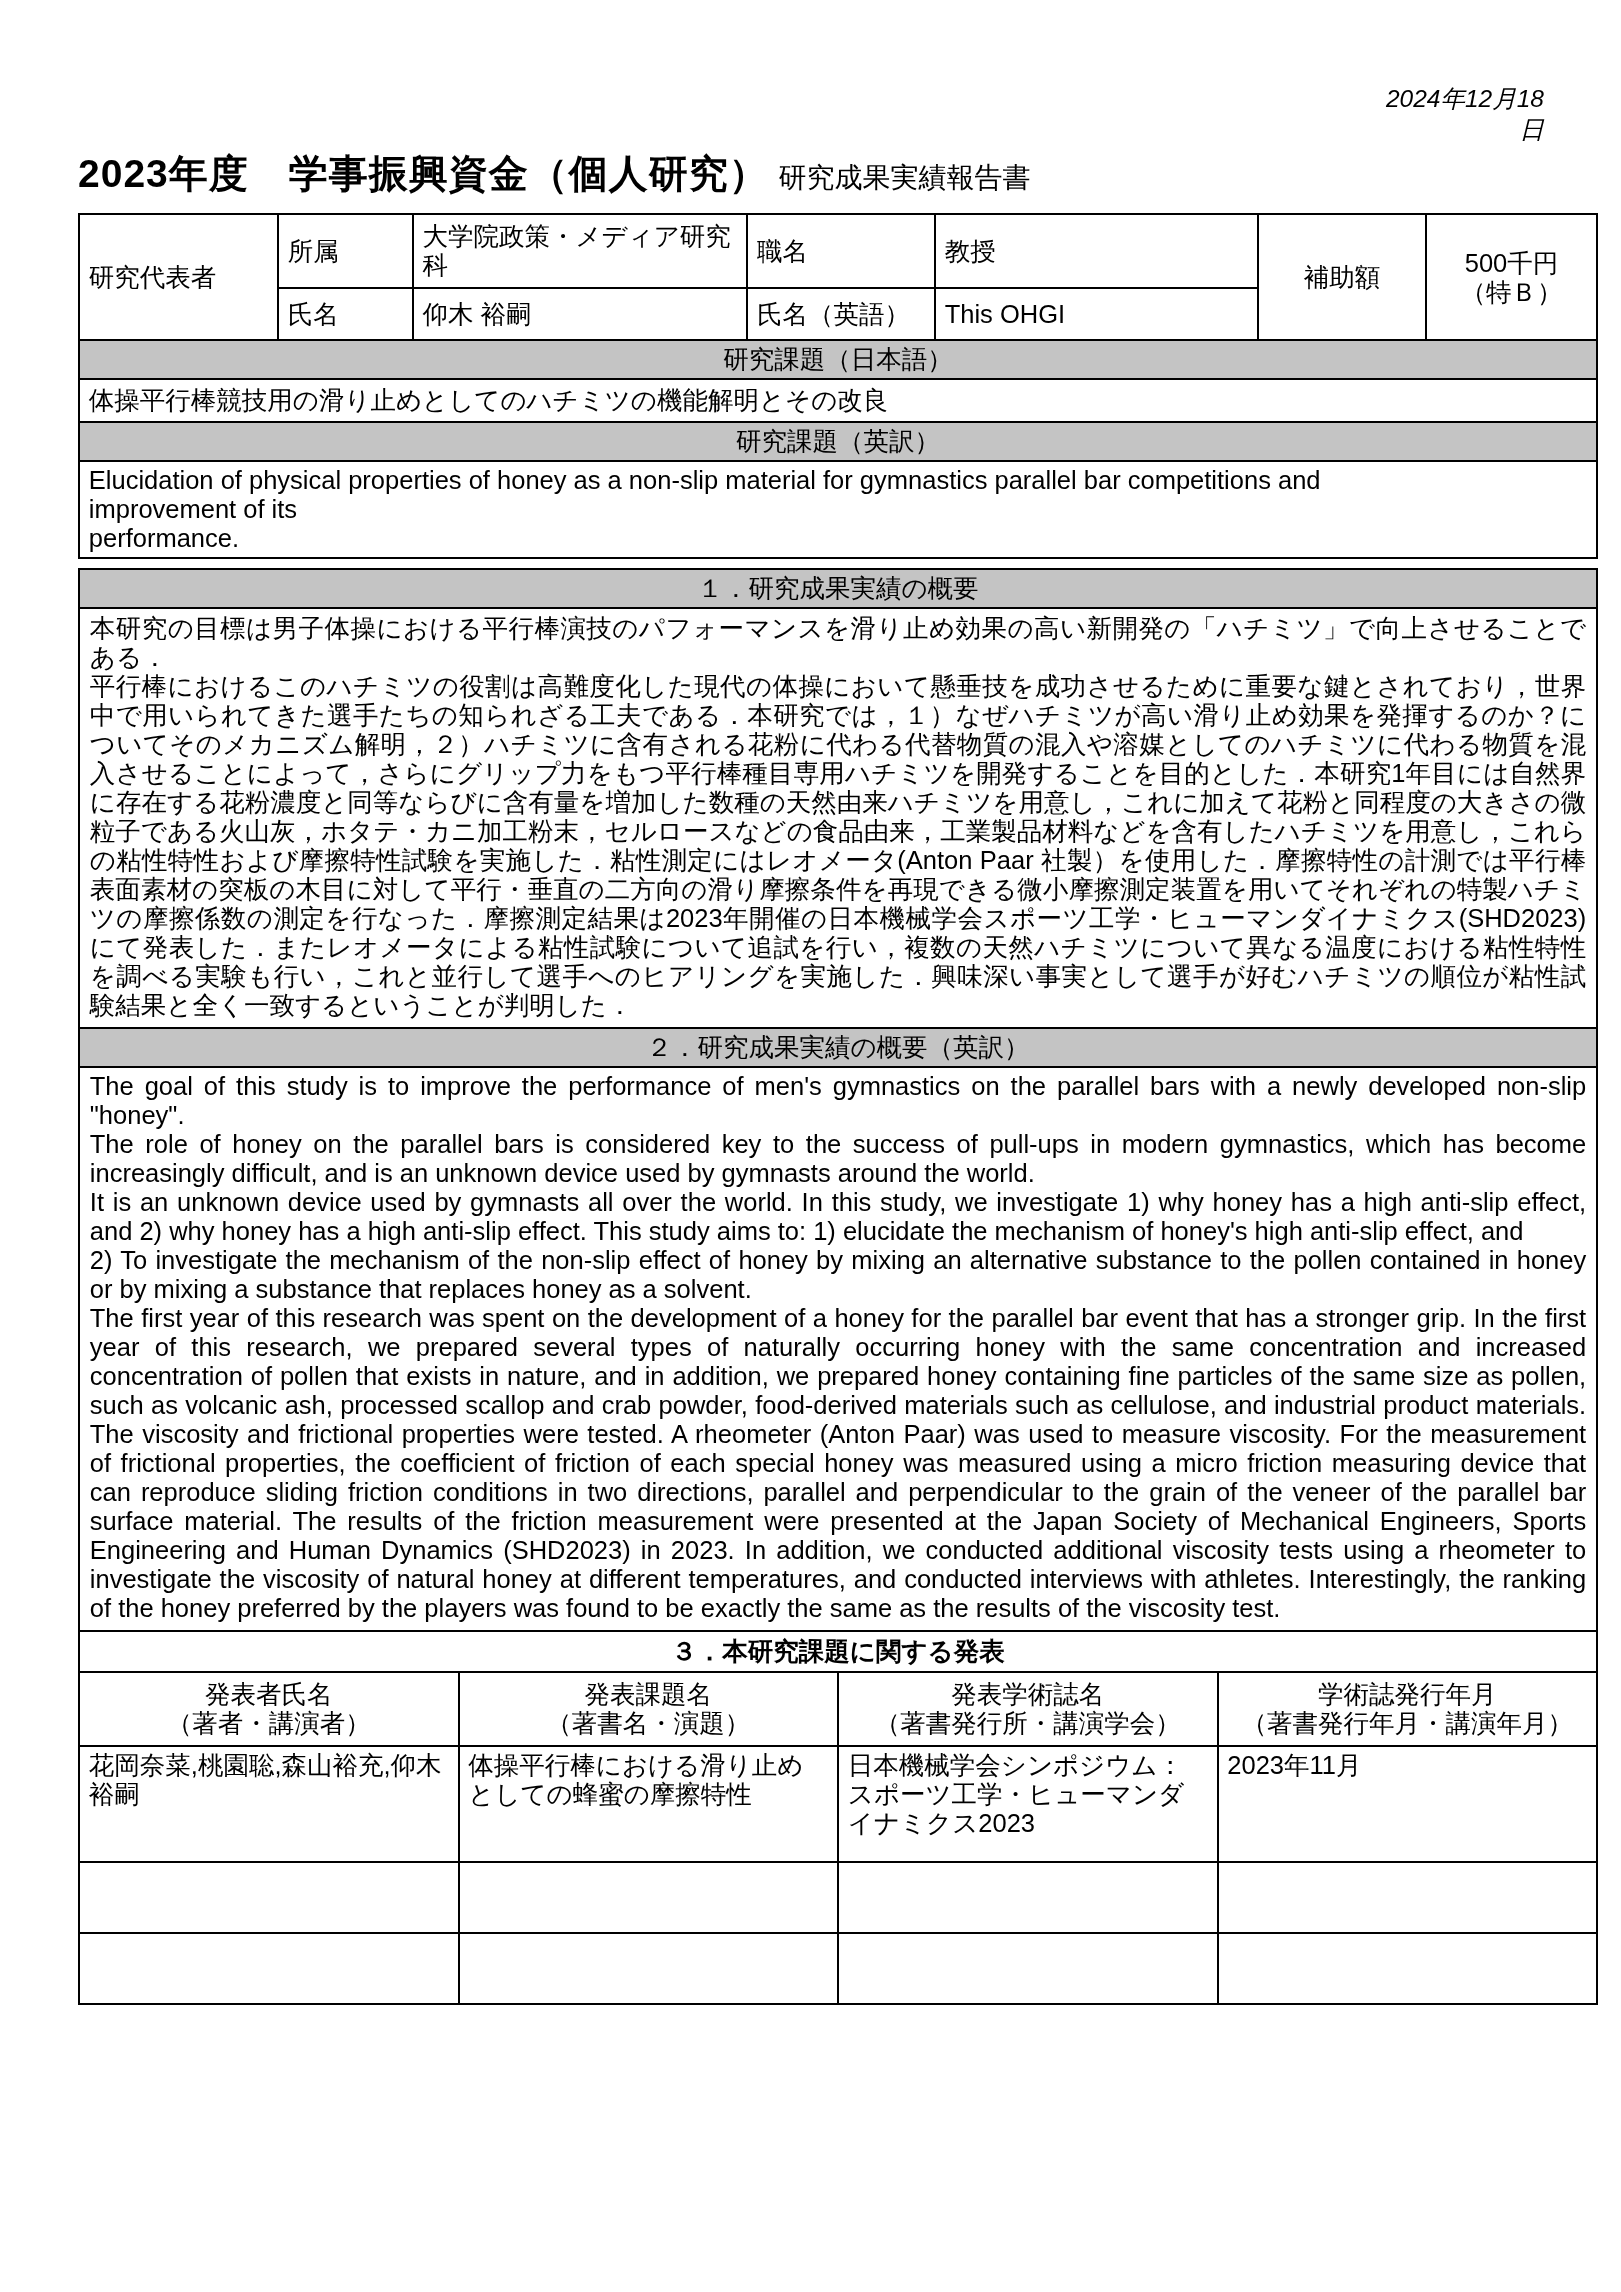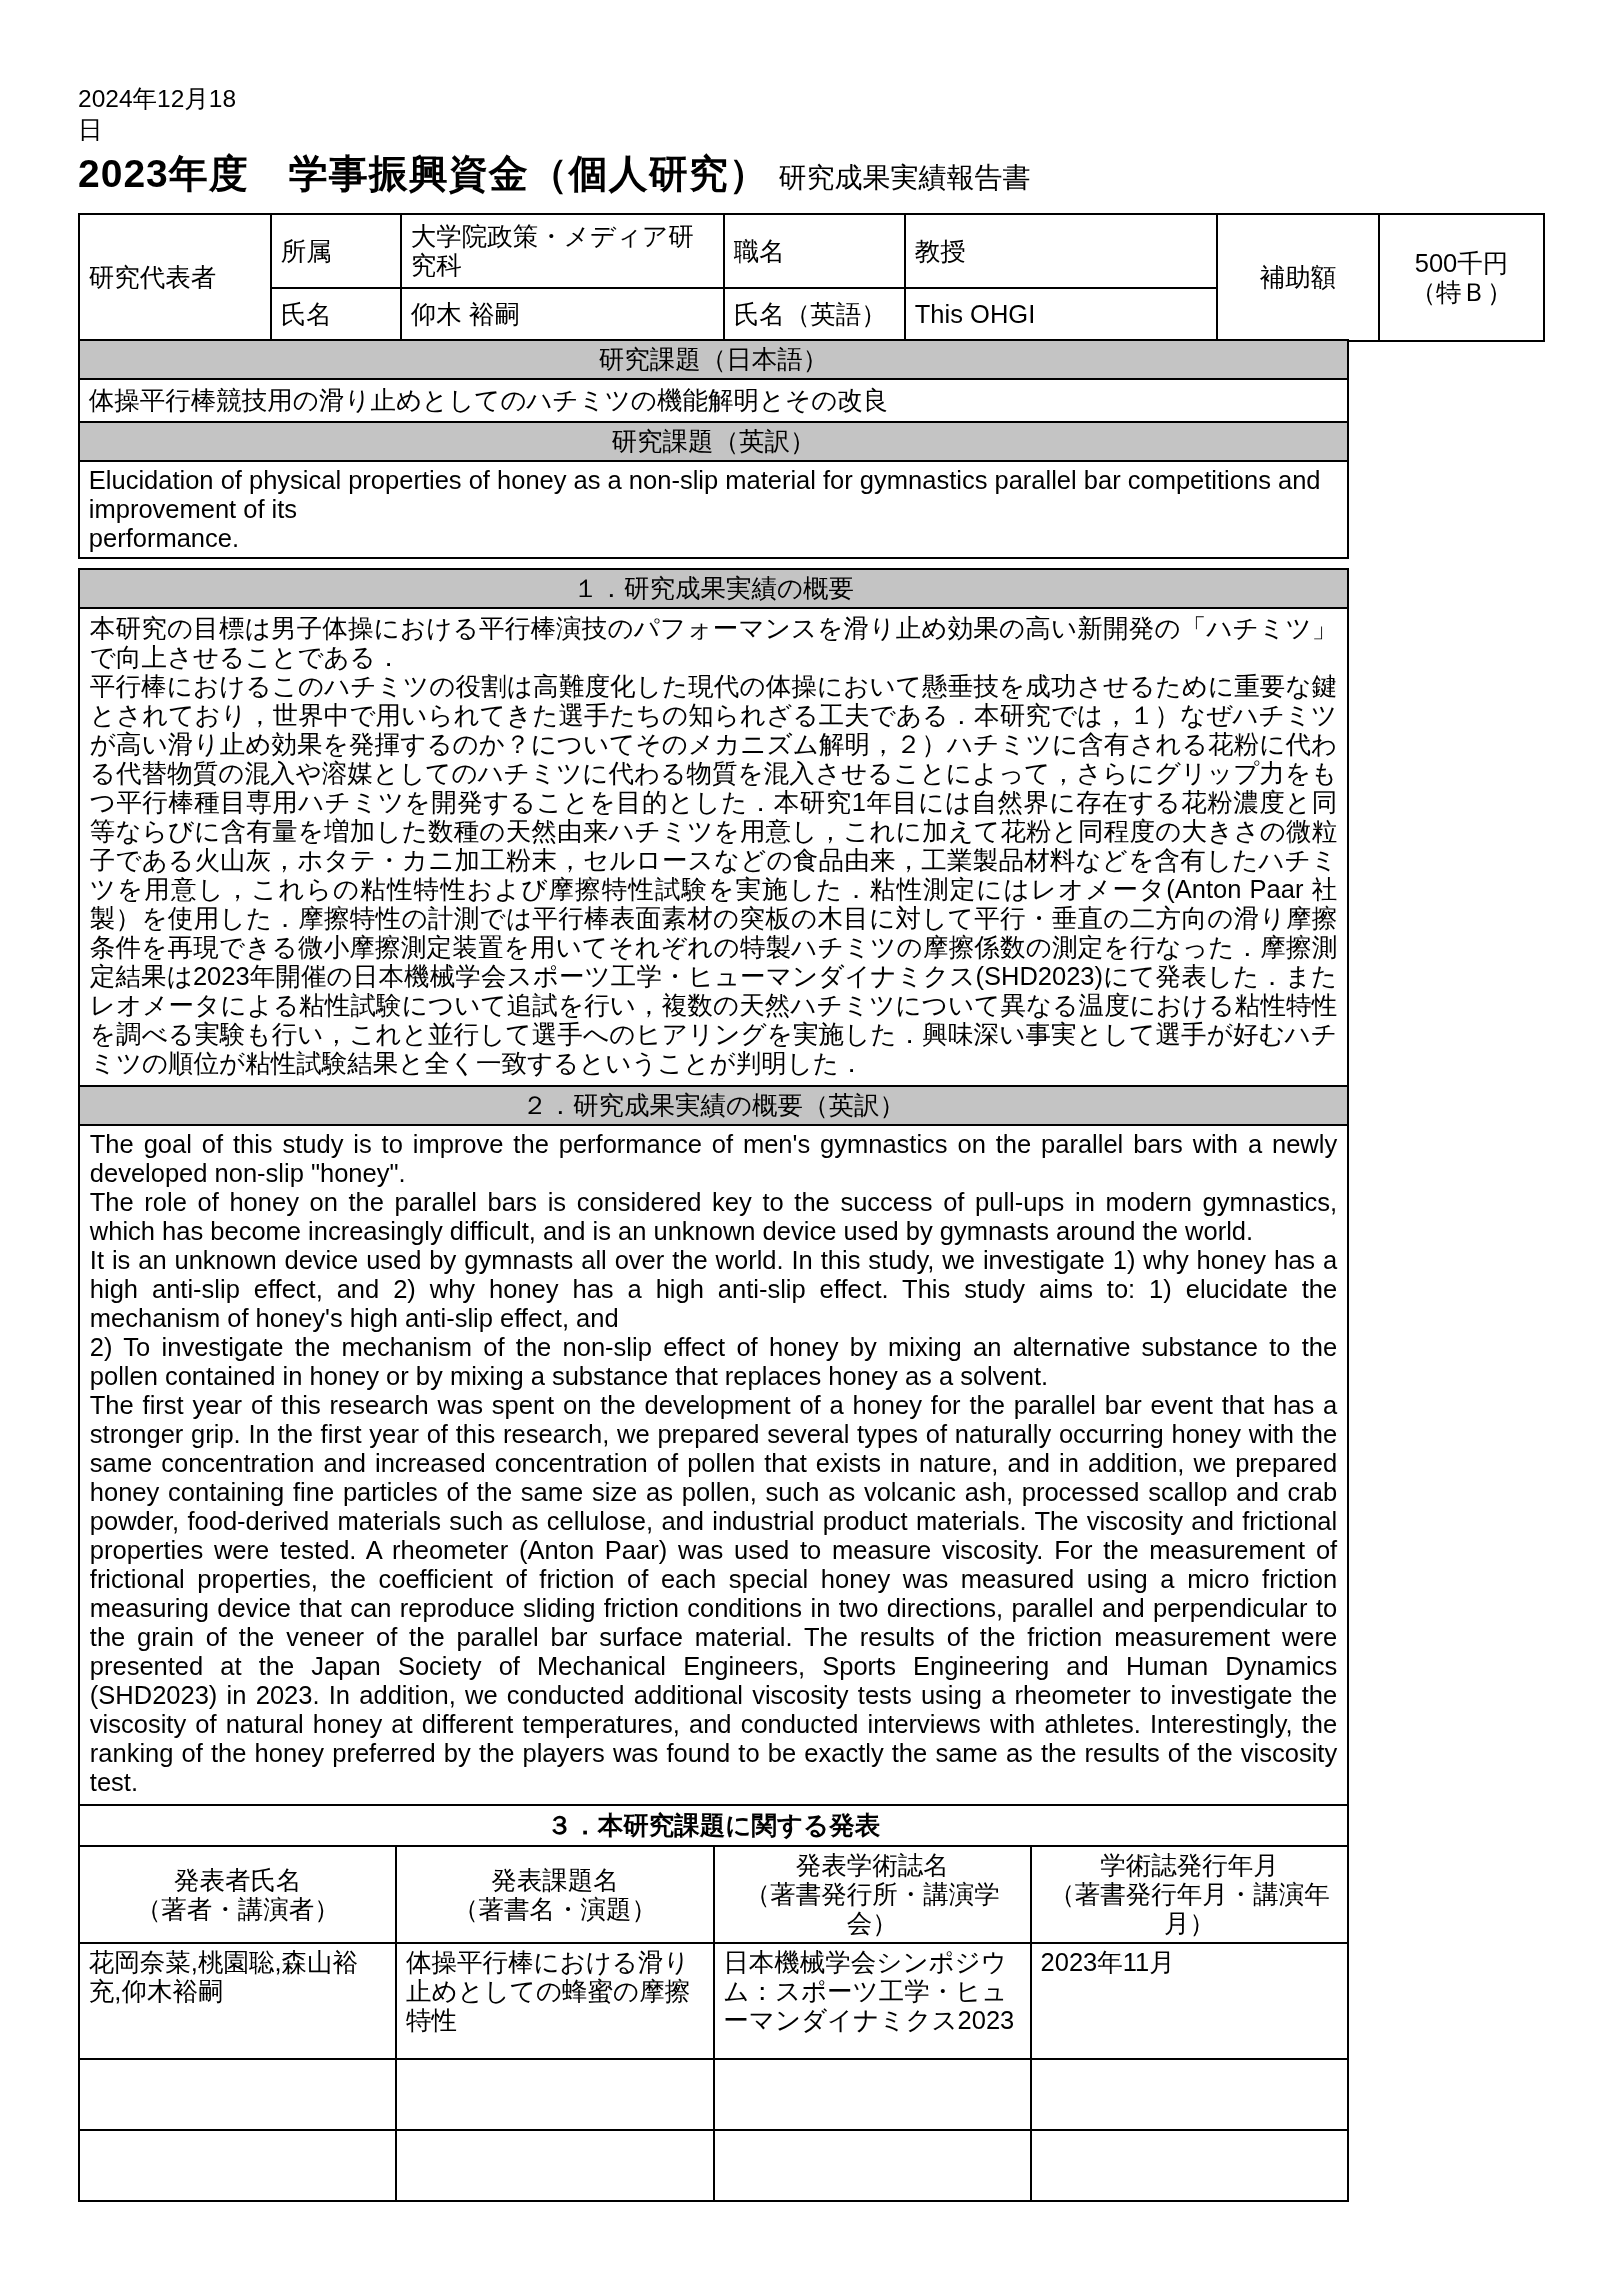--- a/index.html
+++ b/index.html
@@ -4,28 +4,28 @@
 <style>
   * { margin:0; padding:0; box-sizing:border-box; }
   html,body { background:#ffffff; }
   body {
     width:1621px; height:2293px;
     font-family:"Liberation Sans","DejaVu Sans",sans-serif;
     color:#000; overflow:hidden;
   }
   .doc { padding:84px 77px 0 78px; width:1621px; }
   .date {
-    text-align:left; font-size:24.5px; line-height:1.25;
-    white-space:pre-line; margin-bottom:2px; margin-top:0;
+    text-align:right; font-size:24.5px; line-height:1.25;
+    white-space:pre-line; margin-bottom:2px; margin-top:0;font-style:italic;
   }
   .title-row { text-align:left; margin-bottom:11.8px; }
   .title-main { font-size:39px; font-weight:bold; letter-spacing:1px; }
   .title-sub  { font-size:28px; font-weight:normal; margin-left:9.8px; }
 
-  table { border-collapse:collapse; width:1271px; table-layout:fixed; background:#fff; }
+  table { border-collapse:collapse; width:1520px; table-layout:fixed; background:#fff; }
   table.sect { border:2.9px solid #000; }
   td {
     border:2px solid #000;
     font-size:25.5px; line-height:29px;
     padding:3.9px 8.8px; vertical-align:middle;
     overflow:hidden; word-break:break-word;
   }
   .attach { margin-top:-2.9px; }
   .gapped { margin-top:8.8px; }
 

